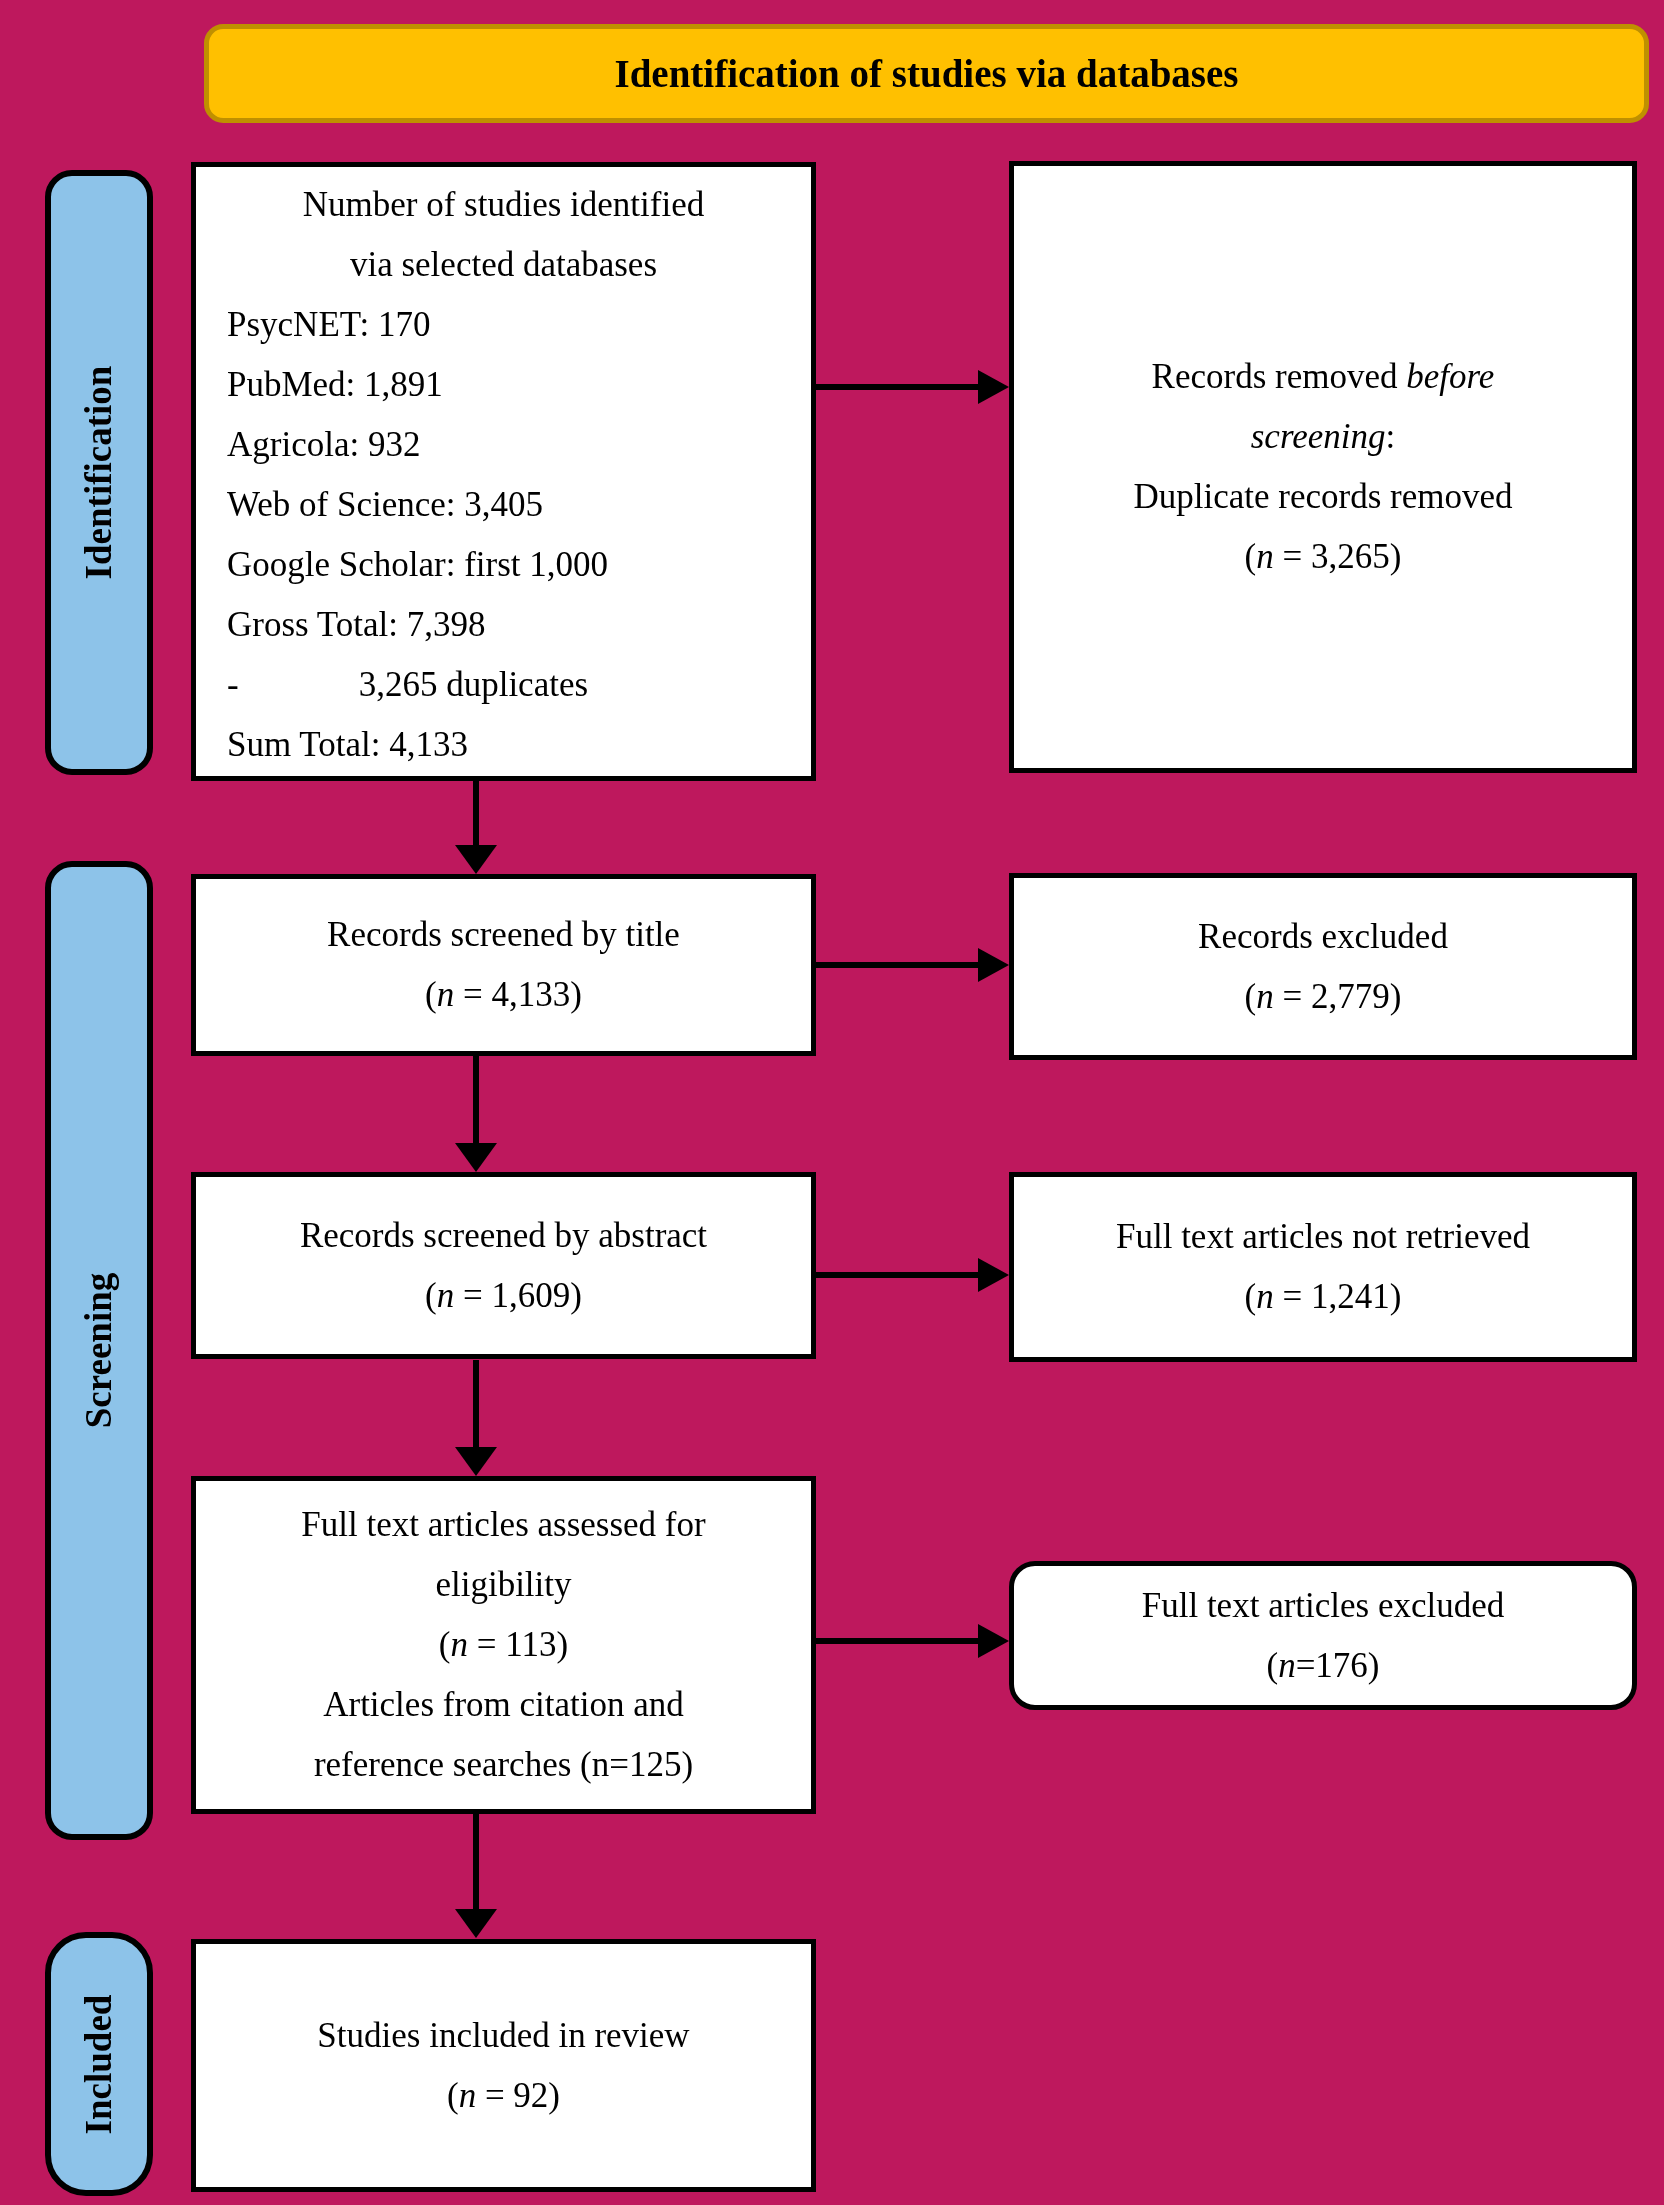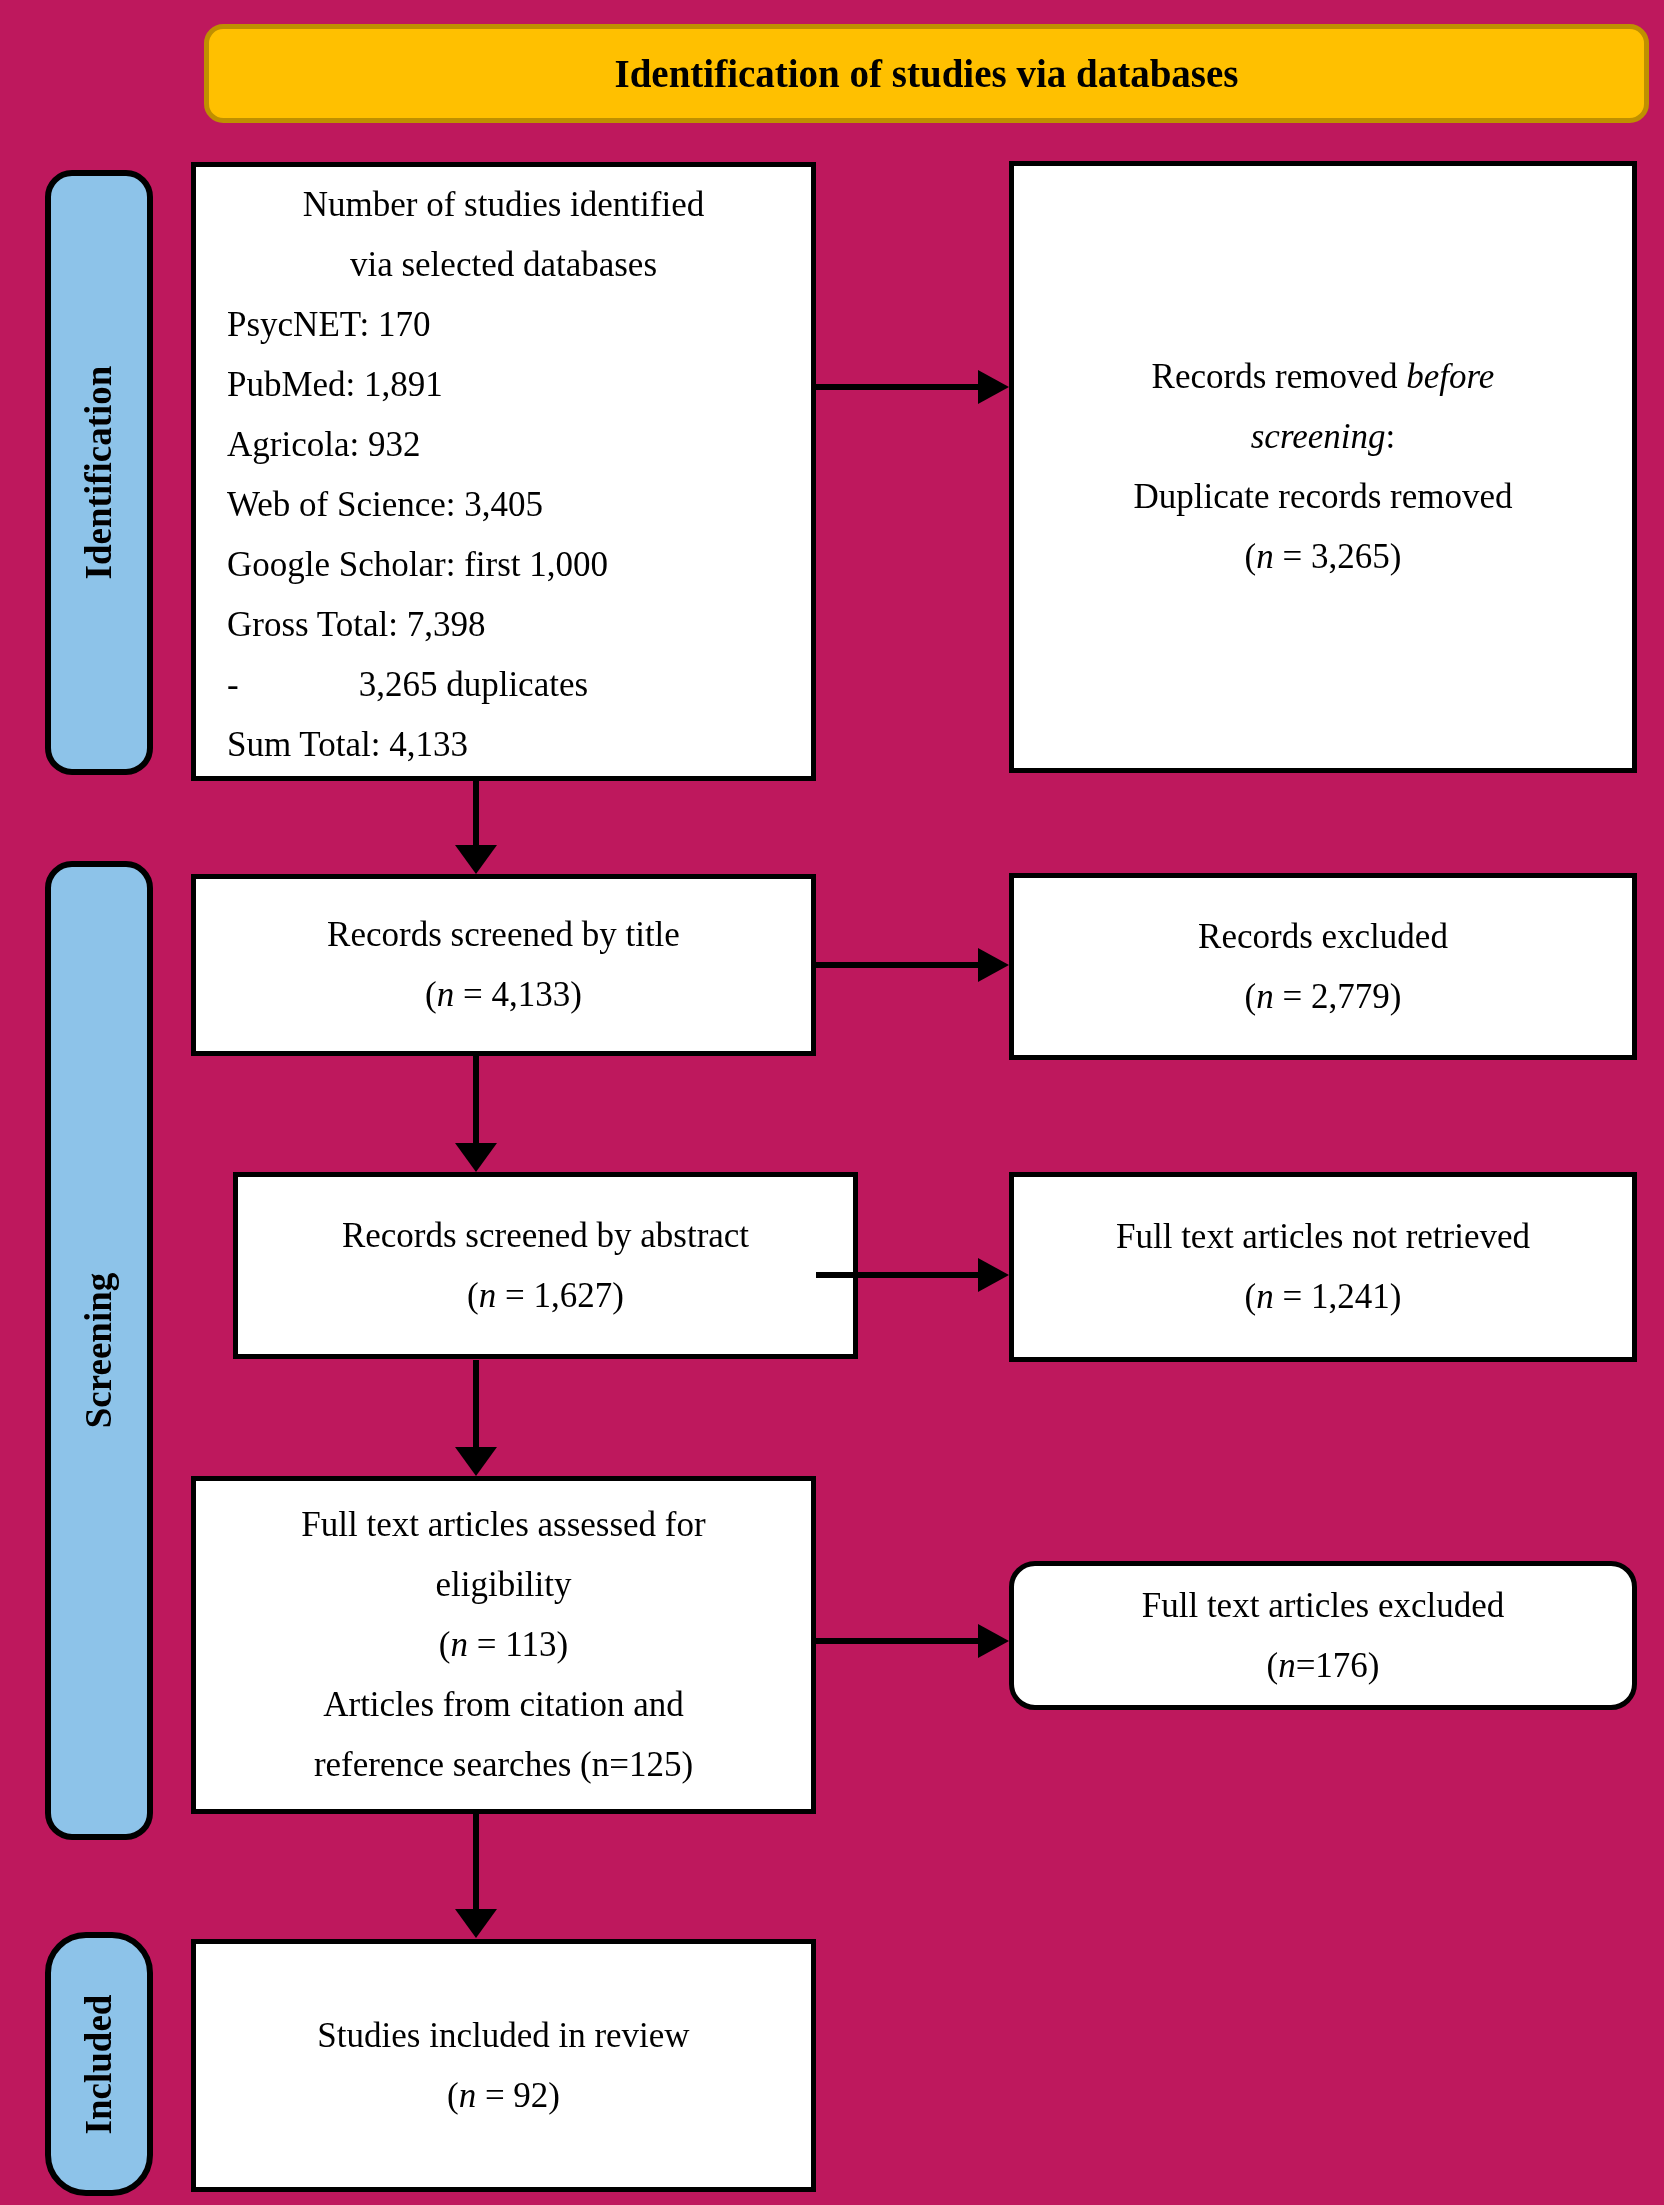--- a/index.html
+++ b/index.html
@@ -36,21 +36,21 @@
   
   .box {
     position:absolute; box-sizing:border-box; background:#fff;
     border:5.7px solid #000;
     font-size:35px; line-height:60px; text-align:center;
     display:flex; flex-direction:column; align-items:center; justify-content:center;
   }
   #box-identified        { left:191px;  top:162px;  width:625px; height:619px;
                            display:block; text-align:left; padding-top:8px; }
   #box-screened-title    { left:191px;  top:874px; width:625px; height:182px; }
-  #box-screened-abstract { left:191px;  top:1172px; width:625px; height:187px;margin-left:42px; }
+  #box-screened-abstract { left:191px;  top:1172px; width:625px; height:187px; }
   #box-eligibility       { left:191px;  top:1476px; width:625px; height:338px; }
   #box-included-review   { left:191px;  top:1939px; width:625px; height:253px; }
 
   #box-removed-before    { left:1009px; top:161px;  width:628px; height:612px; }
   #box-records-excluded  { left:1009px; top:873px; width:628px; height:187px;text-align:center; }
   #box-not-retrieved     { left:1009px; top:1172px; width:628px; height:190px; }
   #box-fulltext-excluded { left:1009px; top:1561px; width:628px; height:149px;border-radius:26px; }
 
   .bcenter { text-align:center; }
   .bline   { padding-left:31px; }
@@ -111,21 +111,21 @@
     <div><span>(</span><i>n</i><span> = 4,133)</span></div>
   </div>
 
   <div class="box" id="box-records-excluded">
     <div>Records excluded</div>
     <div><span>(</span><i>n</i><span> = 2,779)</span></div>
   </div>
 
   <div class="box" id="box-screened-abstract">
     <div>Records screened by abstract</div>
-    <div><span>(</span><i>n</i><span> = 1,627)</span></div>
+    <div><span>(</span><i>n</i><span> = 1,609)</span></div>
   </div>
 
   <div class="box" id="box-not-retrieved">
     <div>Full text articles not retrieved</div>
     <div><span>(</span><i>n</i><span> = 1,241)</span></div>
   </div>
 
   <div class="box" id="box-eligibility">
     <div>Full text articles assessed for</div>
     <div>eligibility</div>

